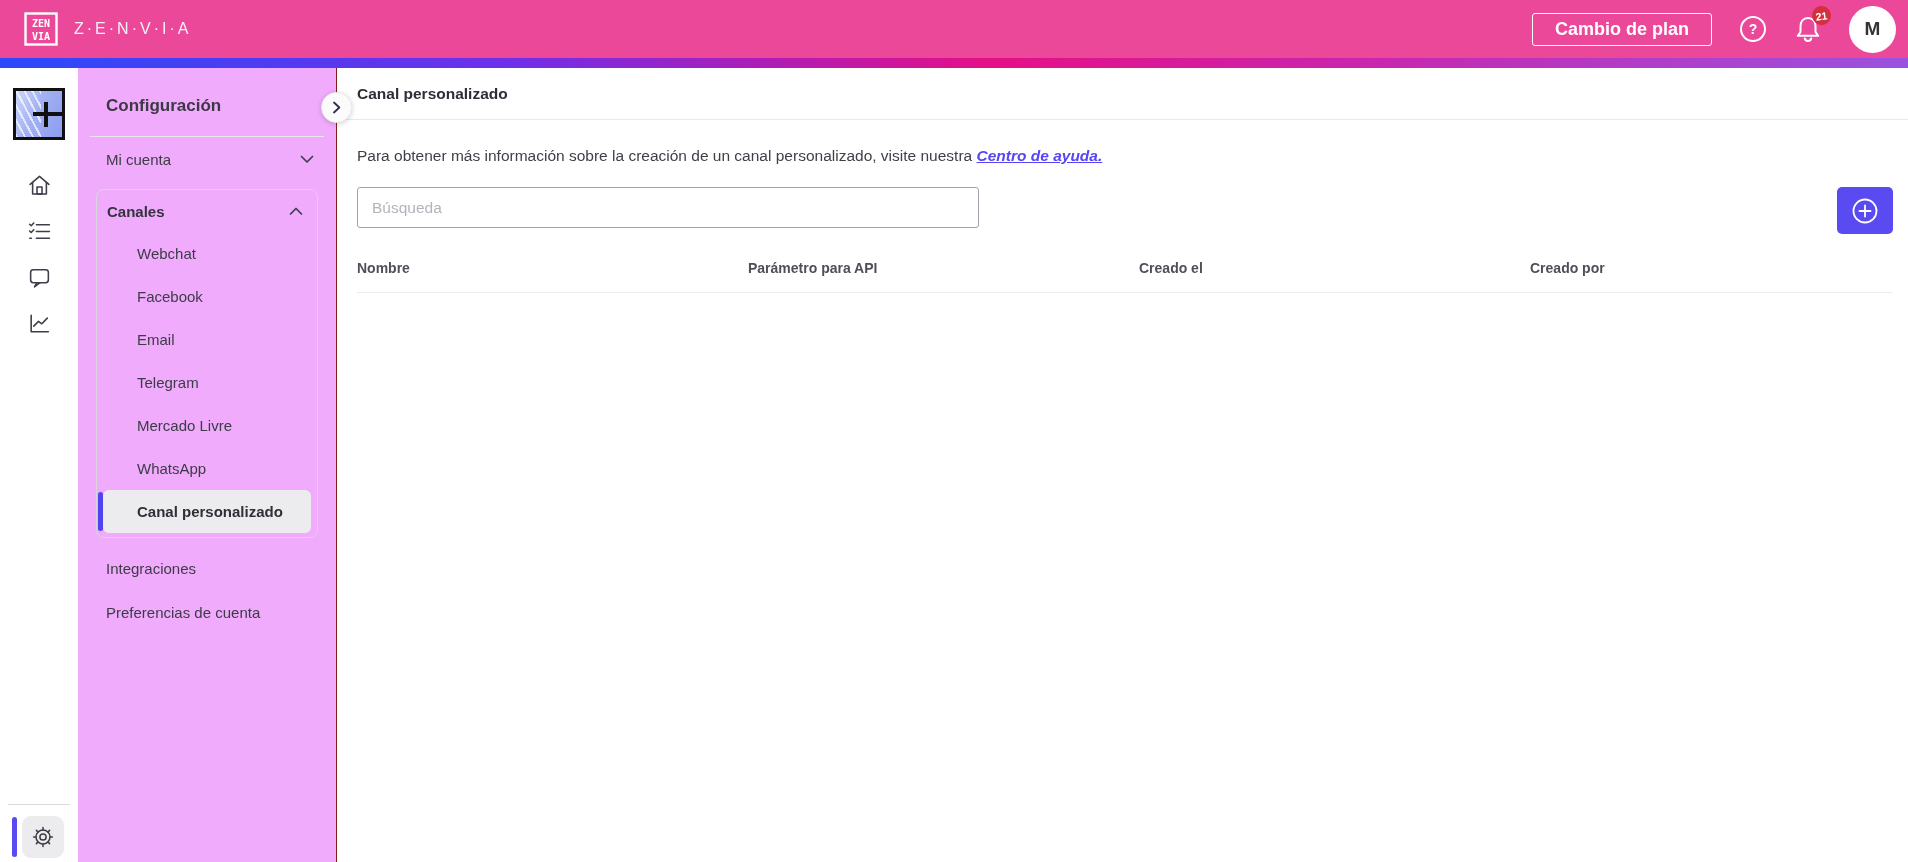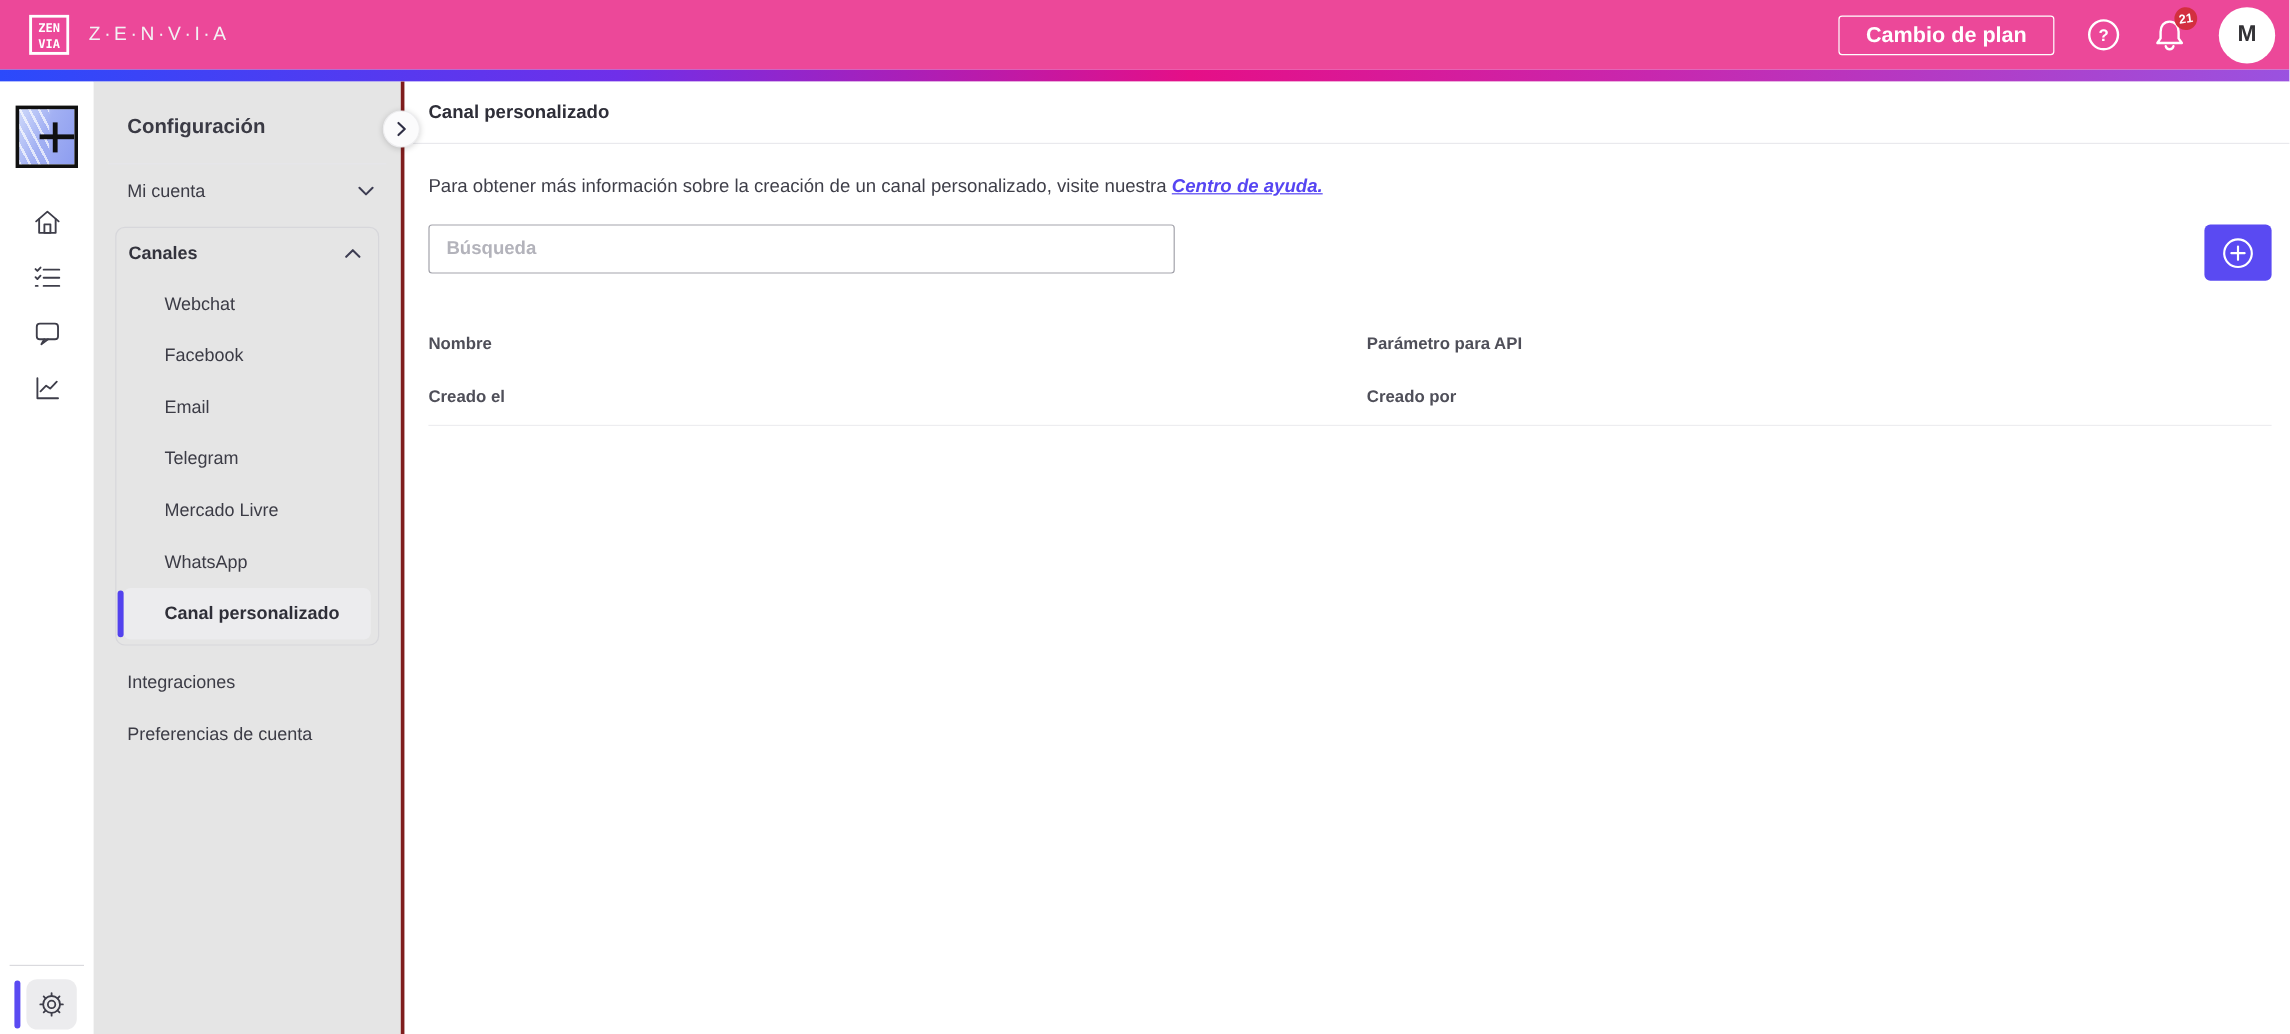--- a/index.html
+++ b/index.html
@@ -116,23 +116,23 @@
     width: 42px; height: 42px;
     background: #ececee;
     border: none; border-radius: 9px;
     display: flex; align-items: center; justify-content: center;
     cursor: pointer;
   }
 
   
   .sidebar {
     width: 259px; flex: none;
-    border-right: 3px solid #7f1d1d;
+    border-right: 1px solid #7f1d1d;
     position: relative;
-    background: #e5e5e5;
+    background: #f0abfc;
     padding-top: 18px;
   }
   .collapse-btn {
     position: absolute; top: 24px; right: -16px;
     width: 31px; height: 31px;
     border-radius: 50%;
     background: #fbfbfc;
     border: 1px solid #ededef;
     box-shadow: 0 1px 5px rgba(0,0,0,0.18);
     display: flex; align-items: center; justify-content: center;
@@ -195,34 +195,33 @@
   .search-input {
     width: 622px; height: 41px;
     border: 1px solid #a3a3ab;
     border-radius: 3px;
     padding: 12px 14px;
     font-size: 15.5px;
     font-family: "Liberation Sans", sans-serif;
     color: #3c3c46;
     outline: none;
     background: #ffffff;
-    font-weight: bold;
   }
   .search-input::placeholder { color: #b3b3bb; }
   .add-btn {
     width: 56px; height: 47px;
     background: #5a4af2;
     border: none; border-radius: 5px;
     display: flex; align-items: center; justify-content: center;
     cursor: pointer;
   }
   .table-head {
-    margin-top: 44px;
+    margin-top: 26px;
     display: grid;
-    grid-template-columns: repeat(2, 1fr);
+    grid-template-columns: repeat(4, 1fr);
     padding-bottom: 16px;
     border-bottom: 1px solid #ededf0;
     gap: 28px;
   }
   .th { font-size: 14px; font-weight: 700; color: #4f4f59; }
 </style>
 </head>
 <body>
 
 <header class="topbar">

